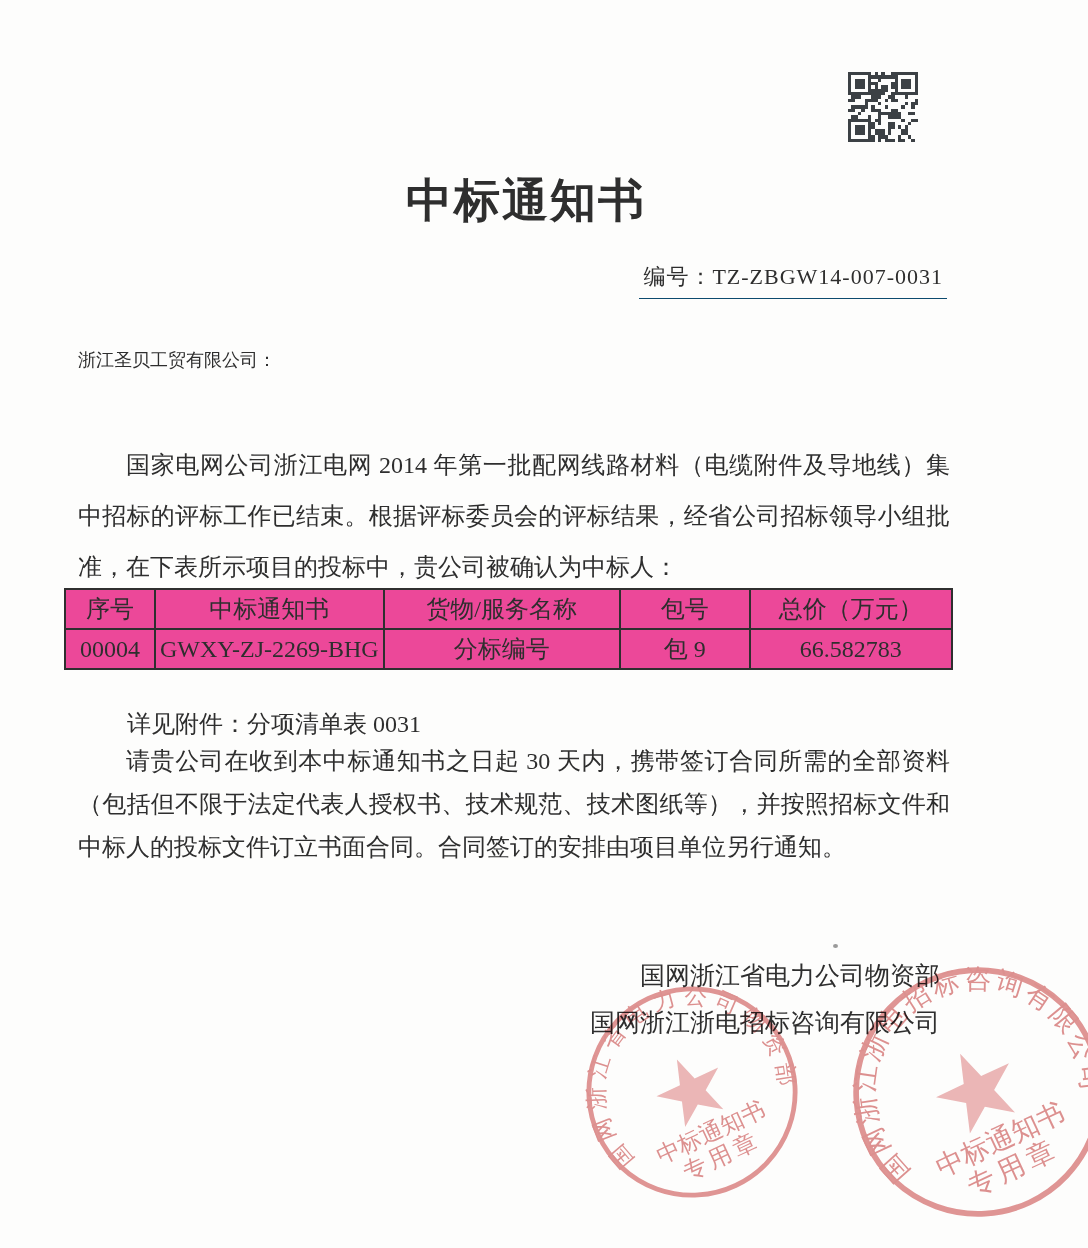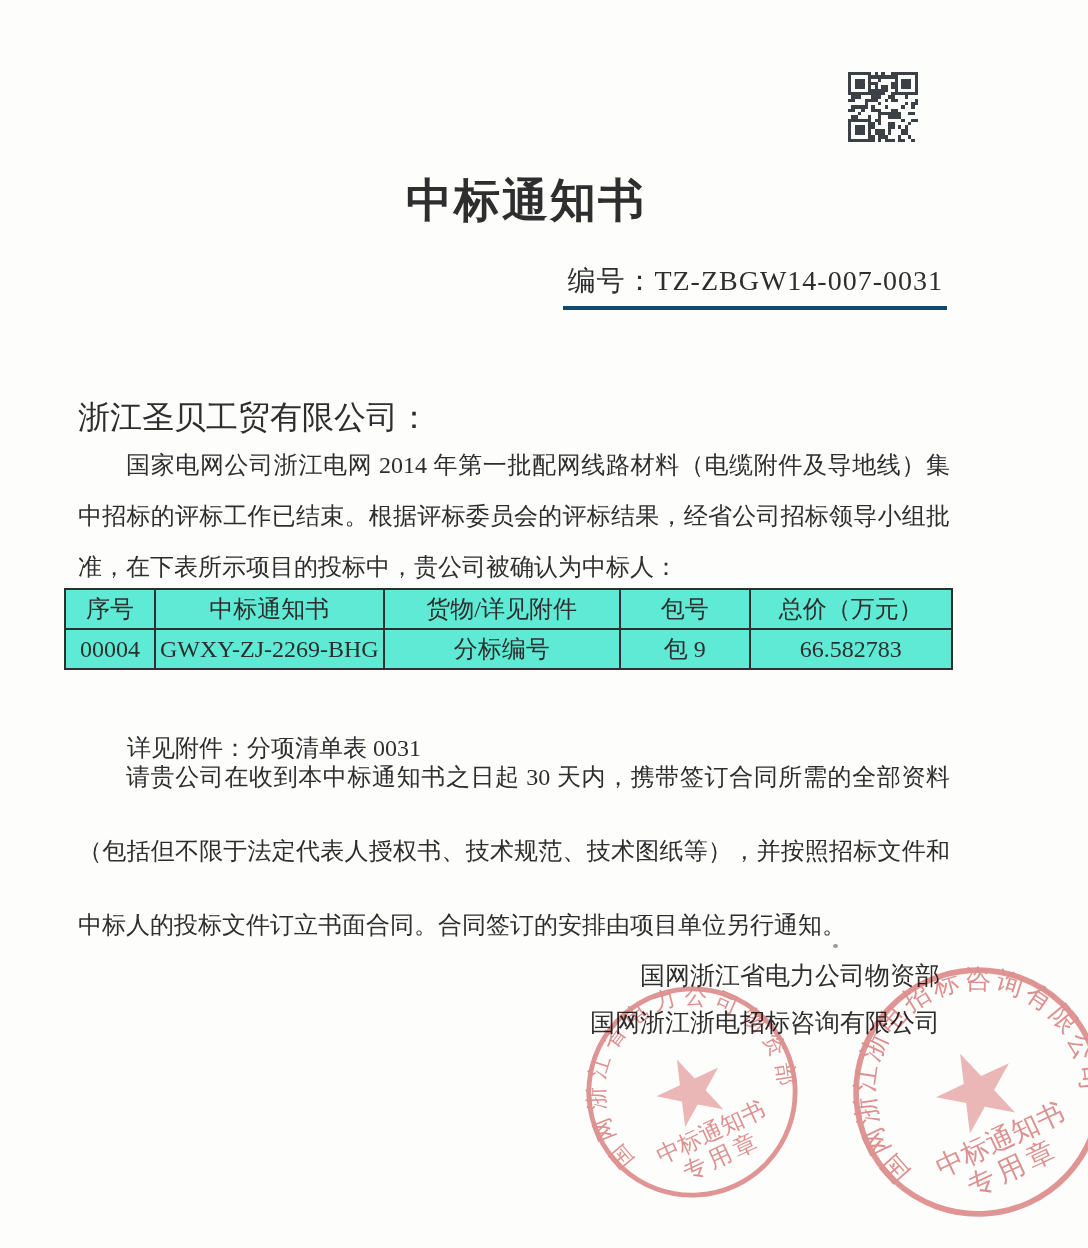--- a/index.html
+++ b/index.html
@@ -8,34 +8,34 @@
     background:#fdfdfc;color:#2e2e2e;
     font-family:"Liberation Serif","DejaVu Serif",serif;
   }
   .page-title{
     position:absolute;top:170px;left:0;width:100%;
     text-align:center;font-size:46px;font-weight:bold;letter-spacing:2px;
     transform:translateX(-18px);
   }
   .doc-number{
     position:absolute;top:262px;right:141px;
-    font-size:28px;letter-spacing:1px;
-    border-bottom:4px solid #0c4a6e;padding:0 4px 6px 4px;
-  }
-  .addressee{position:absolute;top:348px;left:78px;font-size:32px;margin-top:48px;}
+    font-size:22px;letter-spacing:1px;
+    border-bottom:1px solid #0c4a6e;padding:0 4px 6px 4px;
+  }
+  .addressee{position:absolute;top:348px;left:78px;font-size:18px;}
   .para{
     position:absolute;left:78px;width:872px;
     font-size:24px;text-align:justify;text-indent:2em;
   }
   .para1{top:440px;line-height:51px;}
-  .para2{top:740px;line-height:74px;}
-  .attachment{position:absolute;top:708px;left:127px;font-size:24px;margin-top:24px;}
+  .para2{top:740px;line-height:43px;}
+  .attachment{position:absolute;top:708px;left:127px;font-size:24px;}
   table.award{
     position:absolute;top:588px;left:64px;border-collapse:collapse;
-    background:#5eead4;
+    background:#ec4899;
   }
   table.award td{
     border:2px solid #2f2f2f;text-align:center;vertical-align:middle;
     font-size:24px;height:38px;padding:0 4px;white-space:nowrap;
   }
   .signature{
     position:absolute;top:952px;right:148px;
     text-align:right;font-size:25px;line-height:47px;
   }
   .signature .sig-date{margin-right:14px;letter-spacing:1px;}
@@ -517,21 +517,21 @@
     <col style="width:90px">
       <col style="width:226px">
       <col style="width:236px">
     <col style="width:130px">
       <col style="width:202px">
   </colgroup>
   <tbody>
     <tr>
       <td>序号</td>
       <td>中标通知书</td>
-      <td>货物/详见附件</td>
+      <td>货物/服务名称</td>
       <td>包号</td>
       <td>总价（万元）</td>
     </tr>
     <tr>
       <td>00004</td>
       <td>GWXY-ZJ-2269-BHG</td>
       <td>分标编号</td>
       <td>包 9</td>
       <td>66.582783</td>
     </tr>

